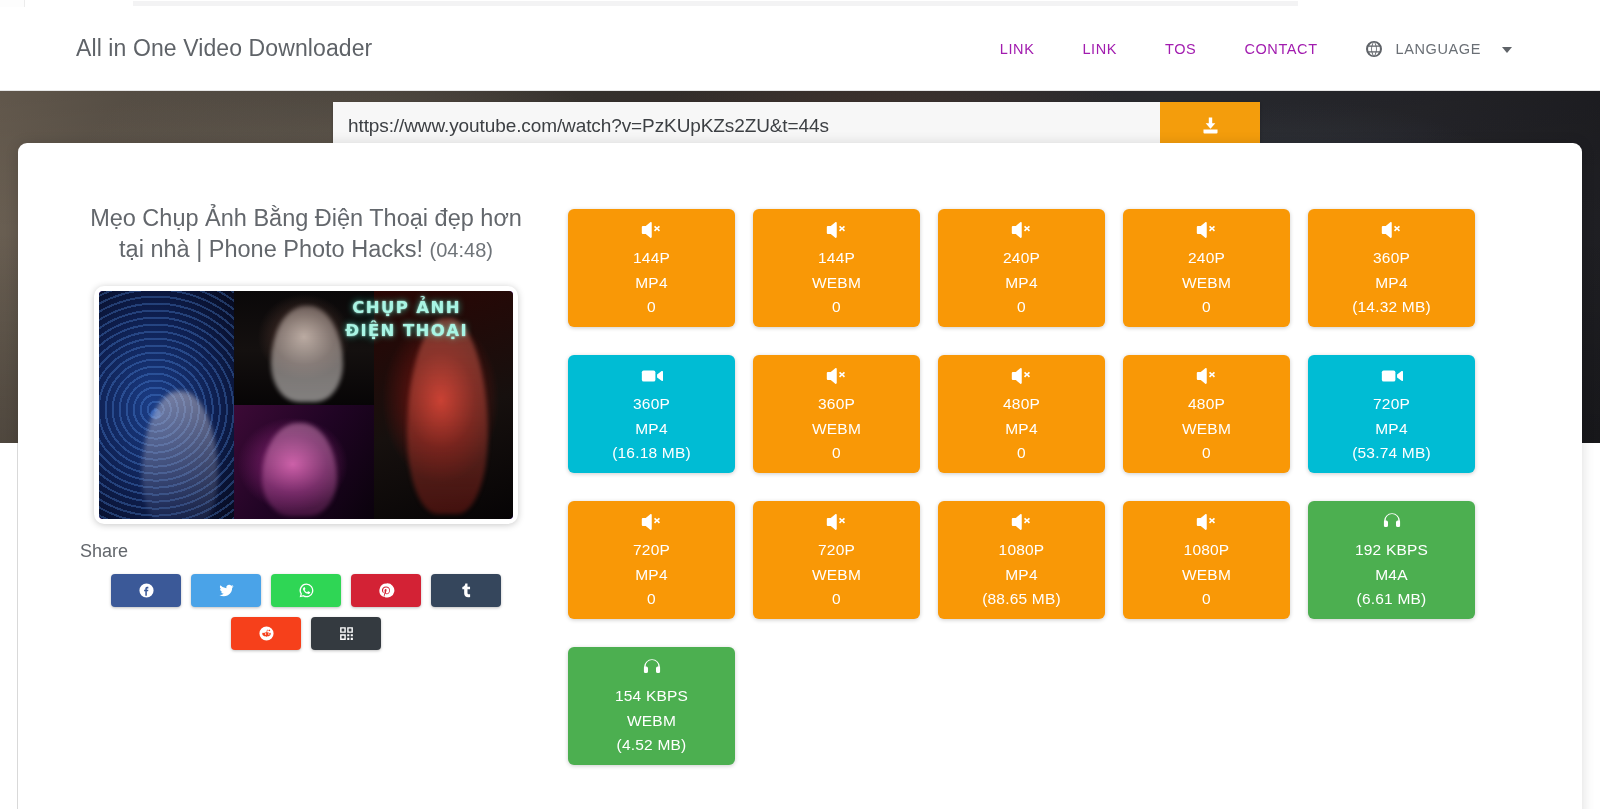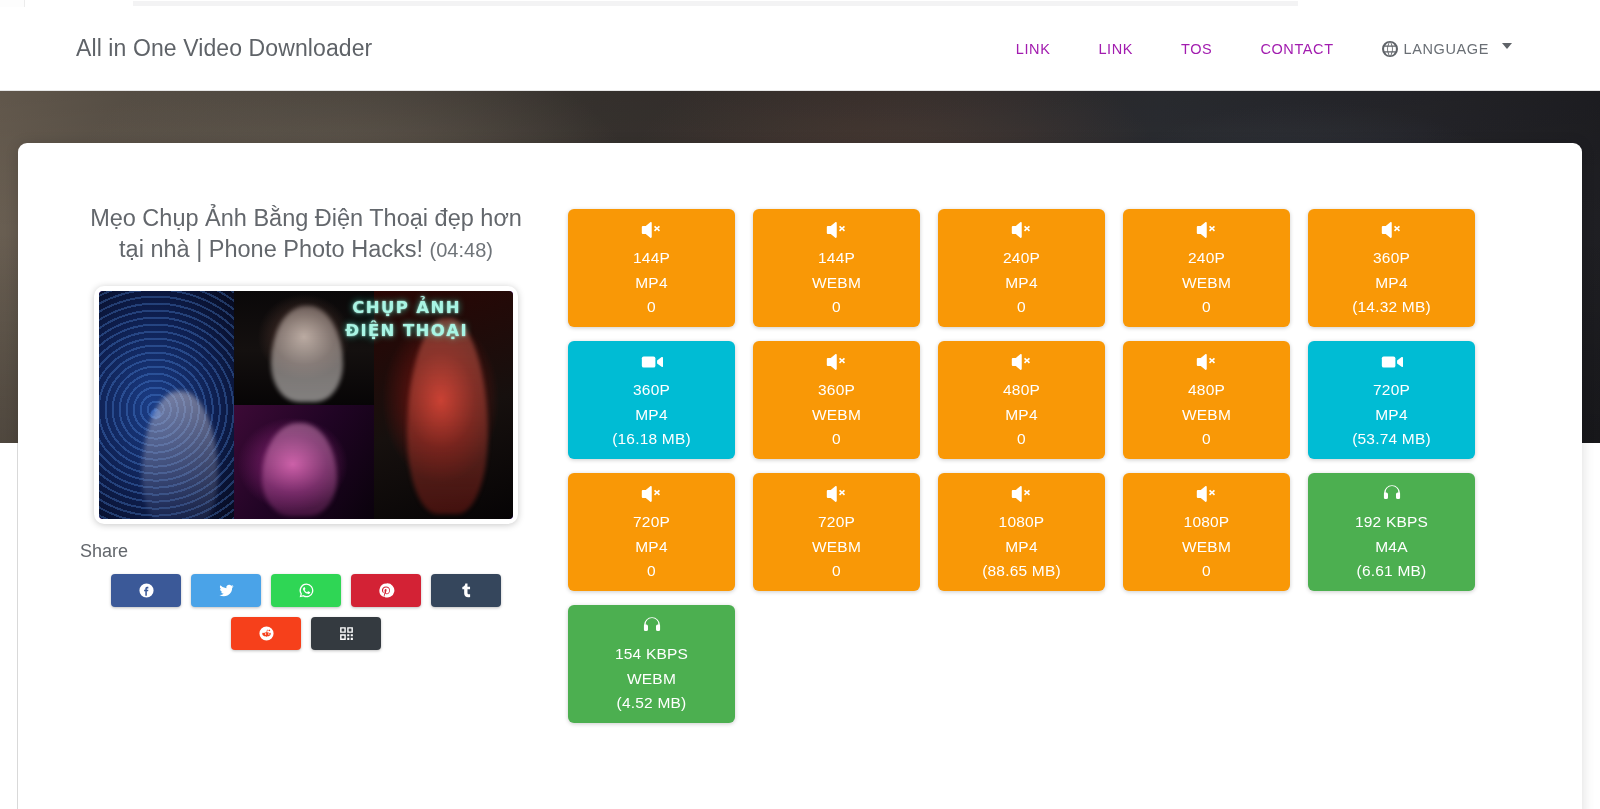--- a/index.html
+++ b/index.html
@@ -70,22 +70,22 @@
     font-size: 14.5px;
     color: #a21caf;
     letter-spacing: 0.6px;
     text-decoration: none;
     padding: 0 24px;
     white-space: nowrap;
     cursor: pointer;
   }
   .nav-lang {
     display: flex;
-    align-items: flex-start;
-    gap: 6px;
+    align-items: center;
+    gap: 14px;
     padding-left: 24px;
     cursor: pointer;
   }
   .globe-icon {
     display: inline-block;
     width: 16px; height: 16px;
     color: #5f6368;
   }
   .globe-icon svg { display: block; width: 16px; height: 16px; }
   .lang-label {
@@ -310,21 +310,21 @@
   }
   .share-btn svg { display: block; width: 17px; height: 17px; }
 
   
   .grid {
     position: absolute;
     top: 66px; left: 550px;
     width: 890px;
     display: grid;
     grid-template-columns: repeat(5, 167px);
-    gap: 0px 18px;
+    gap: 14px 18px;
   }
   .tile {
     height: 118px;
     margin-bottom: 14px;
     border-radius: 6px;
     border: none;
     cursor: pointer;
     color: #ffffff;
     display: flex;
     flex-direction: column;
@@ -368,20 +368,30 @@
         <span class="lang-label">LANGUAGE</span>
         <span class="caret-down"></span>
       </div>
     </nav>
   </div>
 
   <div class="hero">
     <div class="hero-vignette"></div>
   </div>
 
+  <div class="searchbar">
+    <input class="url-input" type="text" value="https://www.youtube.com/watch?v=PzKUpKZs2ZU&amp;t=44s" style="">
+    <button class="dl-btn">
+      <span>
+        <svg viewBox="0 0 20 20" fill="currentColor">
+            <path d="M8.2 1.6h3.6v6.1h3.3L10 13.3 4.9 7.7h3.3V1.6zM2.6 14.2h14.8v3.1a1.1 1.1 0 0 1-1.1 1.1H3.7a1.1 1.1 0 0 1-1.1-1.1v-3.1z"></path>
+          </svg>
+      </span>
+    </button>
+  </div>
 
   <div class="card">
 
     <div class="left-col">
       <div class="video-title">
         <span>Mẹo Chụp Ảnh Bằng Điện Thoại đẹp hơn tại nhà | Phone Photo Hacks!</span>
         <span class="video-duration">(04:48)</span>
       </div>
 
       <div class="thumb-frame">

